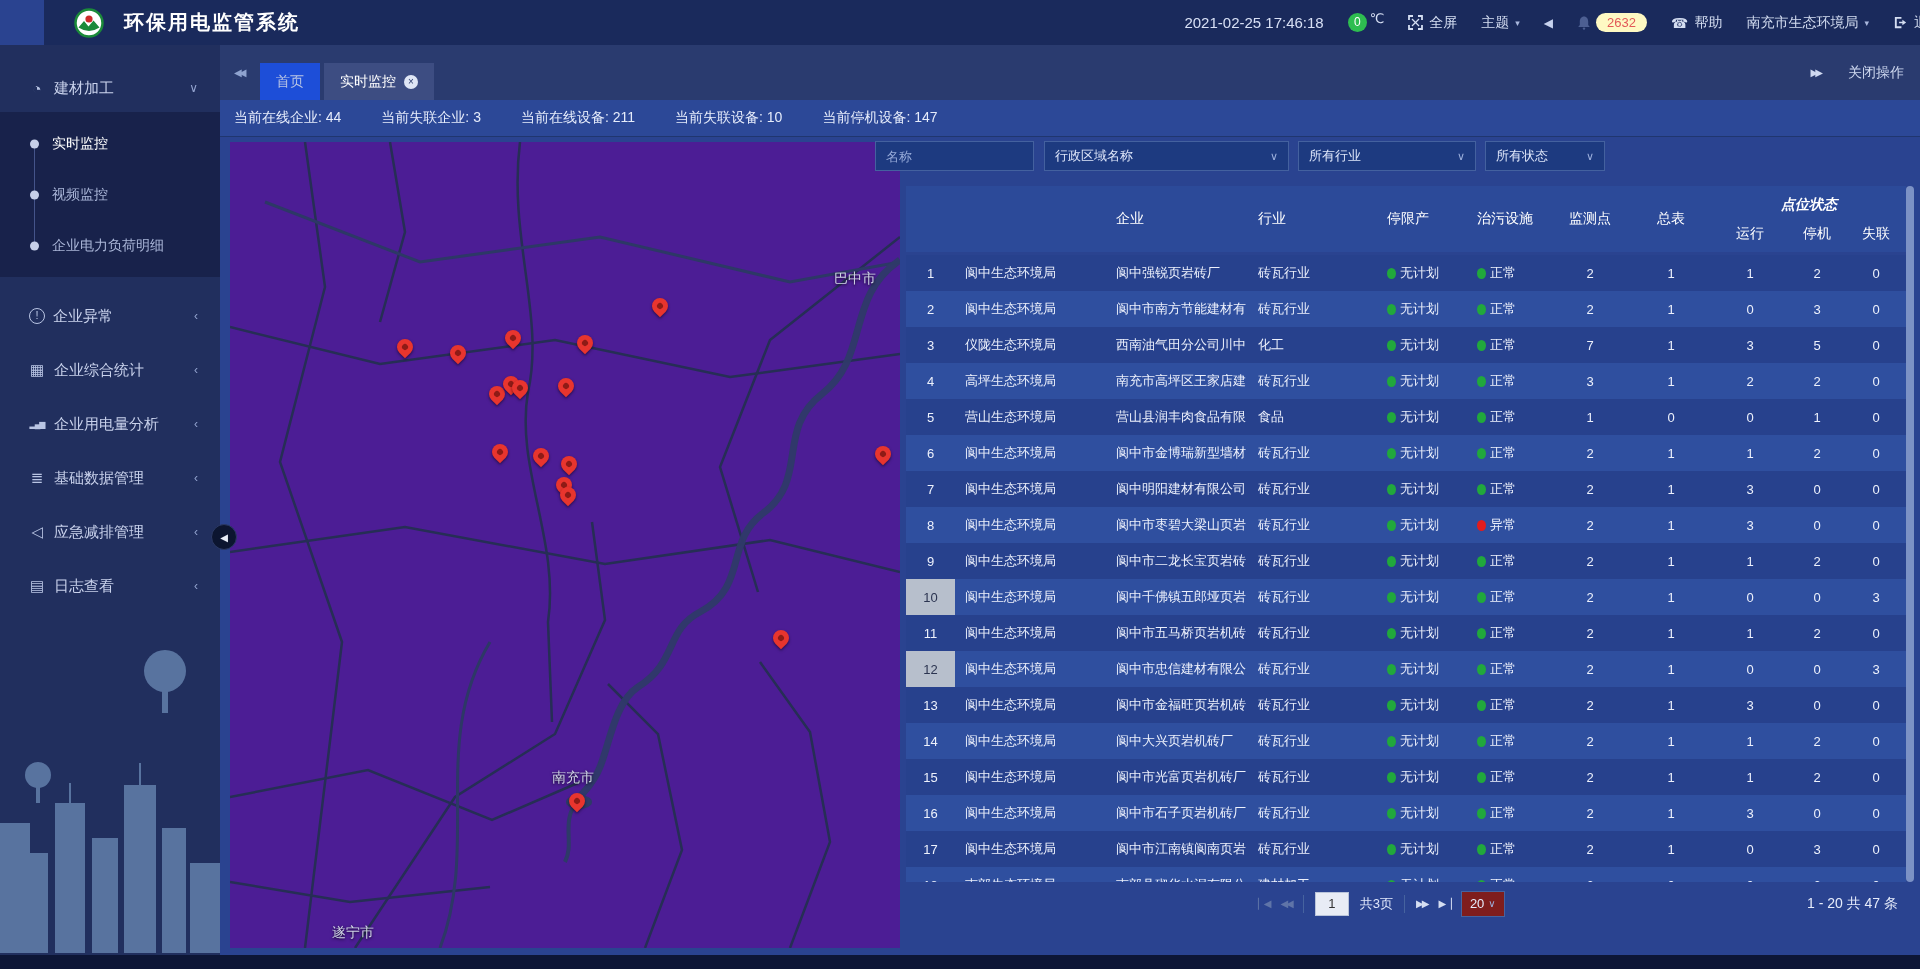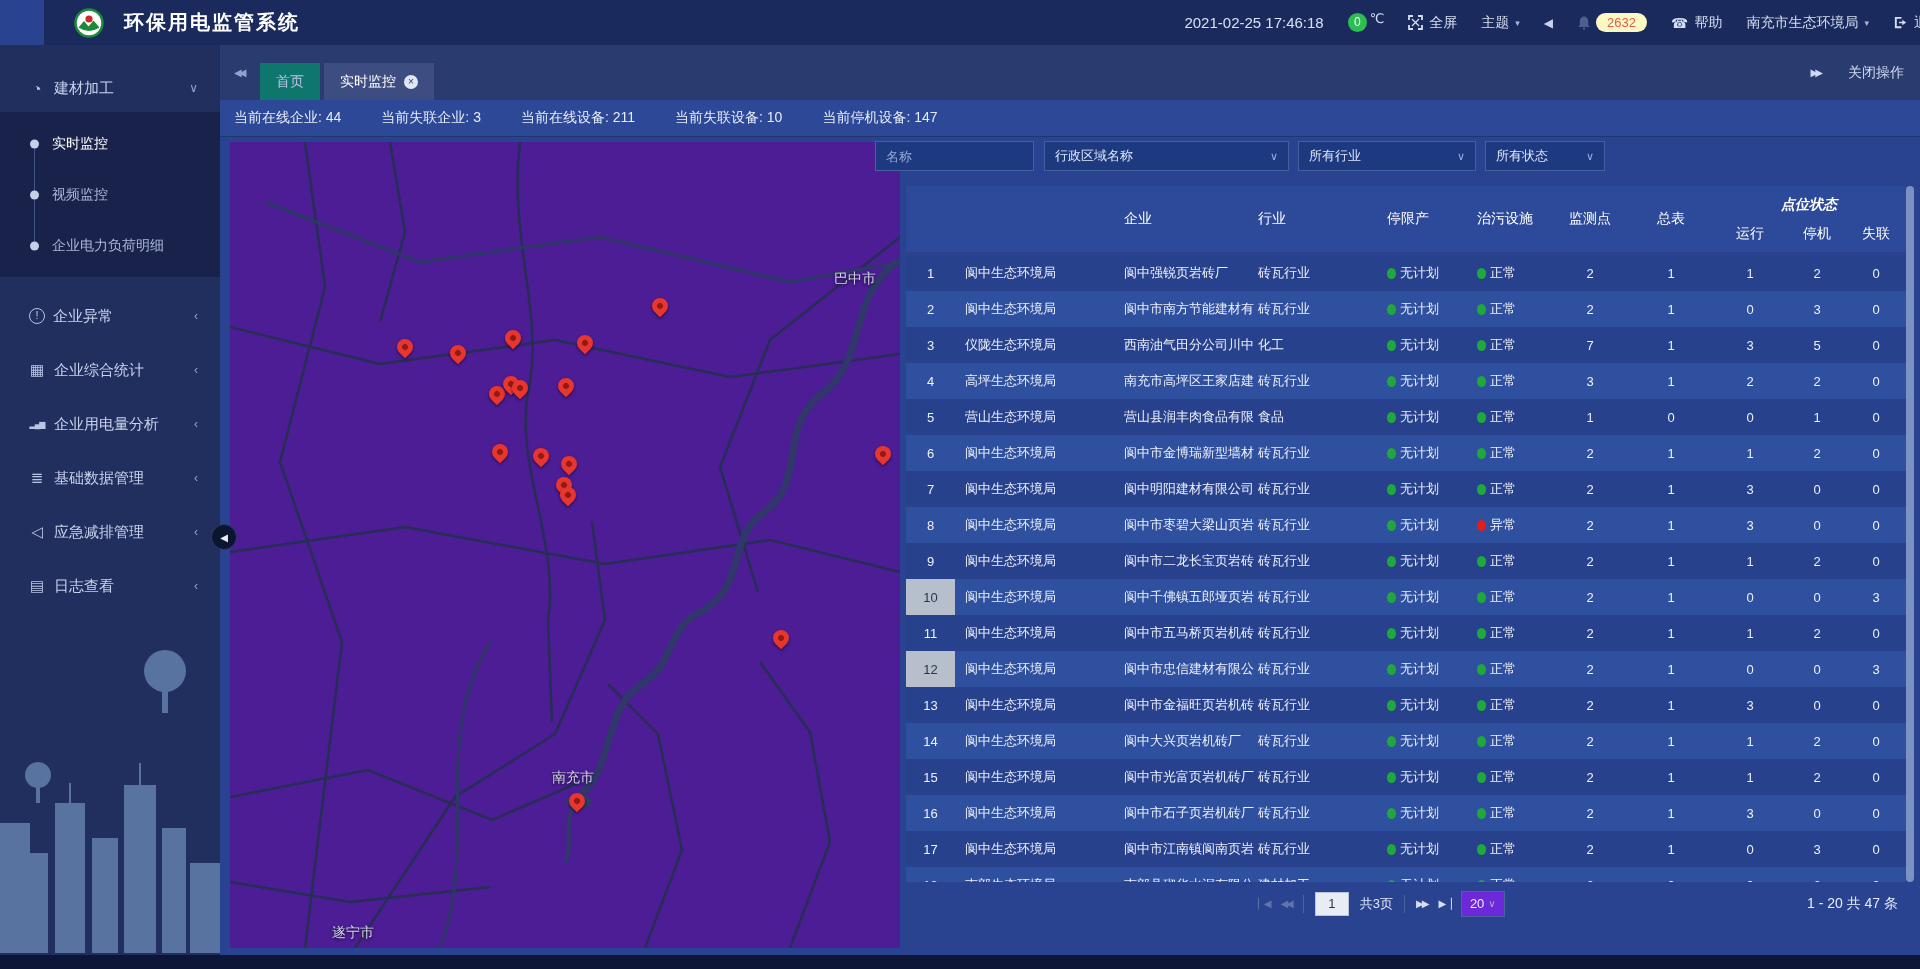--- a/index.html
+++ b/index.html
@@ -36,21 +36,21 @@
 .submenu::before { content:""; position:absolute; left:34px; top:30px; bottom:30px; width:1px; background:#44548a; }
 .subitem { height:51px; display:flex; align-items:center; color:#aab6d8; font-size:14px; position:relative; padding-left:52px; cursor:pointer; }
 .subitem .bullet { position:absolute; left:30px; top:50%; transform:translateY(-50%); width:9px; height:9px; border-radius:50%; background:#c6cfe8; }
 .subitem.active { color:#ffffff; }
 .skyline { position:absolute; left:0; bottom:16px; opacity:.45; }
 
 
 .tabbar { position:absolute; left:220px; top:45px; width:1700px; height:55px; background:#2a3b6f; z-index:10; }
 .tab-left-arrow { position:absolute; left:14px; top:0; height:55px; display:flex; align-items:center; color:#8fa3cf; font-size:10px; letter-spacing:-3px; cursor:pointer; }
 .tabs { position:absolute; left:40px; bottom:0; display:flex; gap:4px; }
-.tab { height:37px; padding:0 16px; display:flex; align-items:center; gap:8px; font-size:14px; color:#b9c5e4; background:#0f766e; cursor:pointer; }
+.tab { height:37px; padding:0 16px; display:flex; align-items:center; gap:8px; font-size:14px; color:#b9c5e4; background:#1d4ed8; cursor:pointer; }
 .tab.active { background:#3d4d82; color:#fff; }
 .tab-close { width:14px; height:14px; border-radius:50%; background:#dfe6f5; color:#2a3a6c; font-size:10px; line-height:14px; text-align:center; }
 .tab-right { position:absolute; right:16px; top:0; height:55px; display:flex; align-items:center; gap:28px; }
 .ffwd { color:#cfd9f0; font-size:10px; letter-spacing:-3px; cursor:pointer; }
 .close-ops { color:#cfd9f0; font-size:14px; cursor:pointer; }
 
 
 .statsbar { position:absolute; left:220px; top:100px; width:1700px; height:37px; background:#2c4897; border-bottom:1px solid #20366f; display:flex; align-items:center; padding-left:14px; gap:40px; color:#e6ecfb; font-size:14px; z-index:5; }
 
 
@@ -75,38 +75,38 @@
 .hgroup { display:flex; align-items:flex-end; justify-content:center; font-style:italic; font-weight:bold; padding-bottom:2px; }
 .hsub { display:flex; align-items:center; justify-content:center; }
 .tbody { position:absolute; left:906px; top:255px; width:1000px; height:627px; overflow:hidden; z-index:7; }
 .trow { display:grid; grid-template-columns:49px 155px 145px 120px 95px 80px 80px 82px 76px 58px 60px; height:36px; align-items:stretch; font-size:13px; color:#edf1fc; cursor:pointer; }
 .trow.odd { background:#27418d; }
 .trow.even { background:#2f4f9f; }
 .cell { display:flex; align-items:center; overflow:hidden; white-space:nowrap; }
 .c-num { justify-content:center; }
 .c-num.sel { background:#b7bfcc; color:#2b3450; }
 .c-region { padding-left:10px; }
-.c-company { padding-left:6px;margin-left:8px; }
+.c-company { padding-left:6px; }
 .c-industry { padding-left:3px; }
 .c-limit { padding-left:12px; }
 .c-fac { padding-left:7px; }
 .c-n { justify-content:center; }
 .dot { width:9px; height:11px; border-radius:50%; margin-right:4px; flex:none; }
 .vscroll { position:absolute; left:1906px; top:186px; width:8px; height:696px; background:#8ba0cf; border-radius:4px; opacity:.85; z-index:8; cursor:pointer; }
 
 
 .pgbar { position:absolute; left:906px; top:882px; width:1008px; height:43px; background:#2a4390; z-index:9; }
 .pg-cluster { position:absolute; left:352px; top:0; height:43px; display:flex; align-items:center; gap:11px; }
 .pg-ic { font-size:10px; letter-spacing:-2px; cursor:pointer; }
 .pg-ic.dis { color:#5f74a8; }
 .pg-ic.en { color:#d5def2; }
 .pg-div { width:1px; height:18px; background:#46639f; }
 .pg-input { width:34px; height:24px; background:#e8ecf5; border:1px solid #b9c4da; color:#333; font-size:13px; text-align:center; outline:none; font-family:inherit; }
 .pg-total { color:#dfe6fa; font-size:13px; }
-.pg-size { height:24px; min-width:44px; background:#6d28d9; border:1px solid #46639f; color:#e6ecfb; font-size:13px; display:flex; align-items:center; justify-content:center; gap:4px; cursor:pointer; padding:12px 6px; }
+.pg-size { height:24px; min-width:44px; background:#7f1d1d; border:1px solid #46639f; color:#e6ecfb; font-size:13px; display:flex; align-items:center; justify-content:center; gap:4px; cursor:pointer; padding:12px 6px; }
 .pg-size .fchev { font-size:10px; color:#9db0dd; }
 .pg-range { position:absolute; right:16px; top:0; height:43px; display:flex; align-items:center; color:#e6ecfb; font-size:14px; }
 
 .footer { position:absolute; left:0; top:955px; width:1920px; height:14px; background:#0d1636; z-index:45; }
 </style>
 </head>
 <body>
 
 <div class="page">
 

